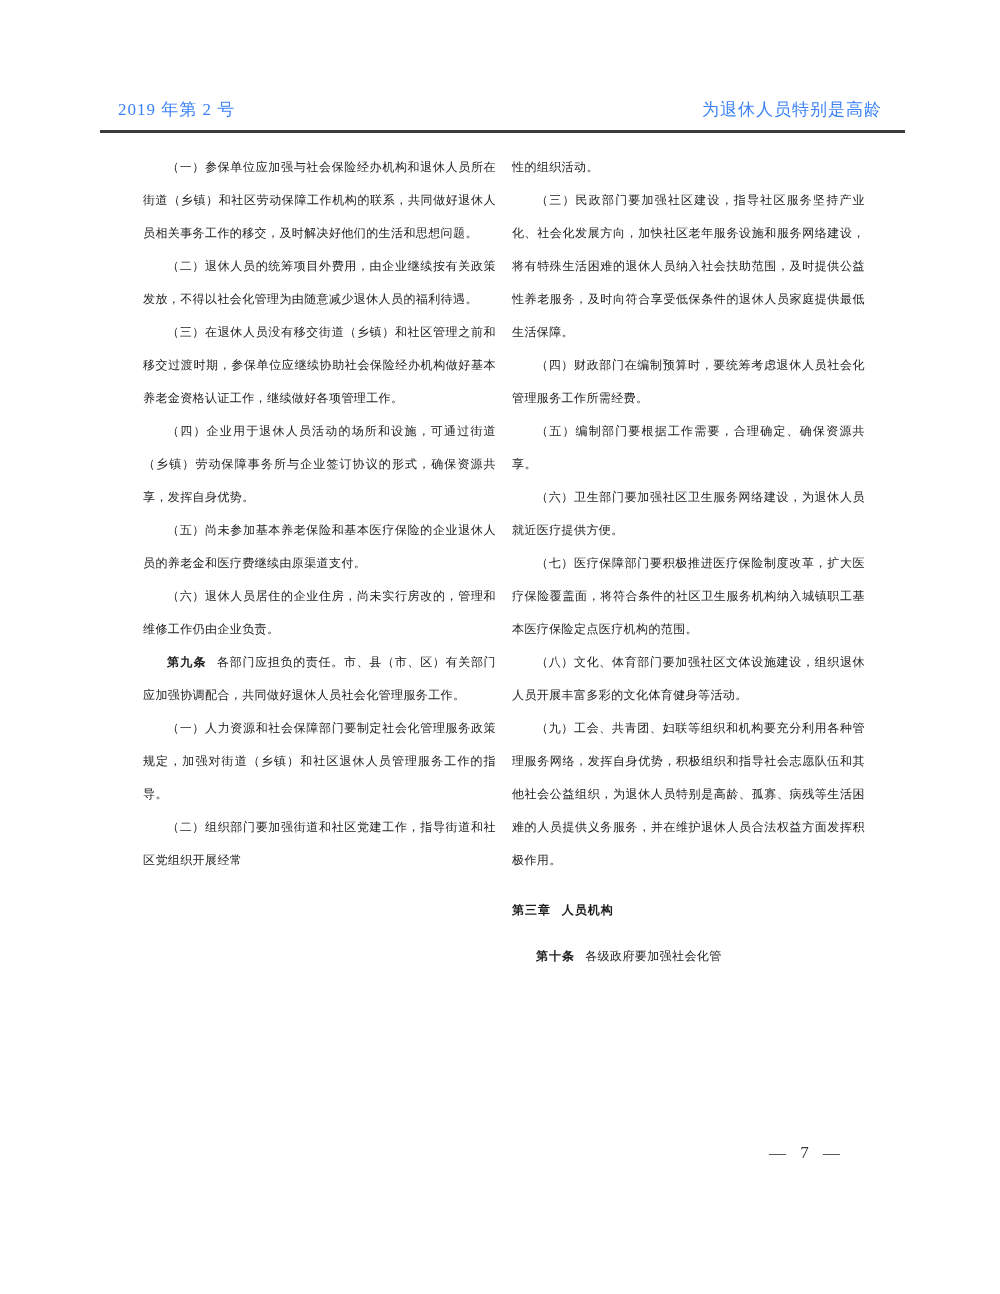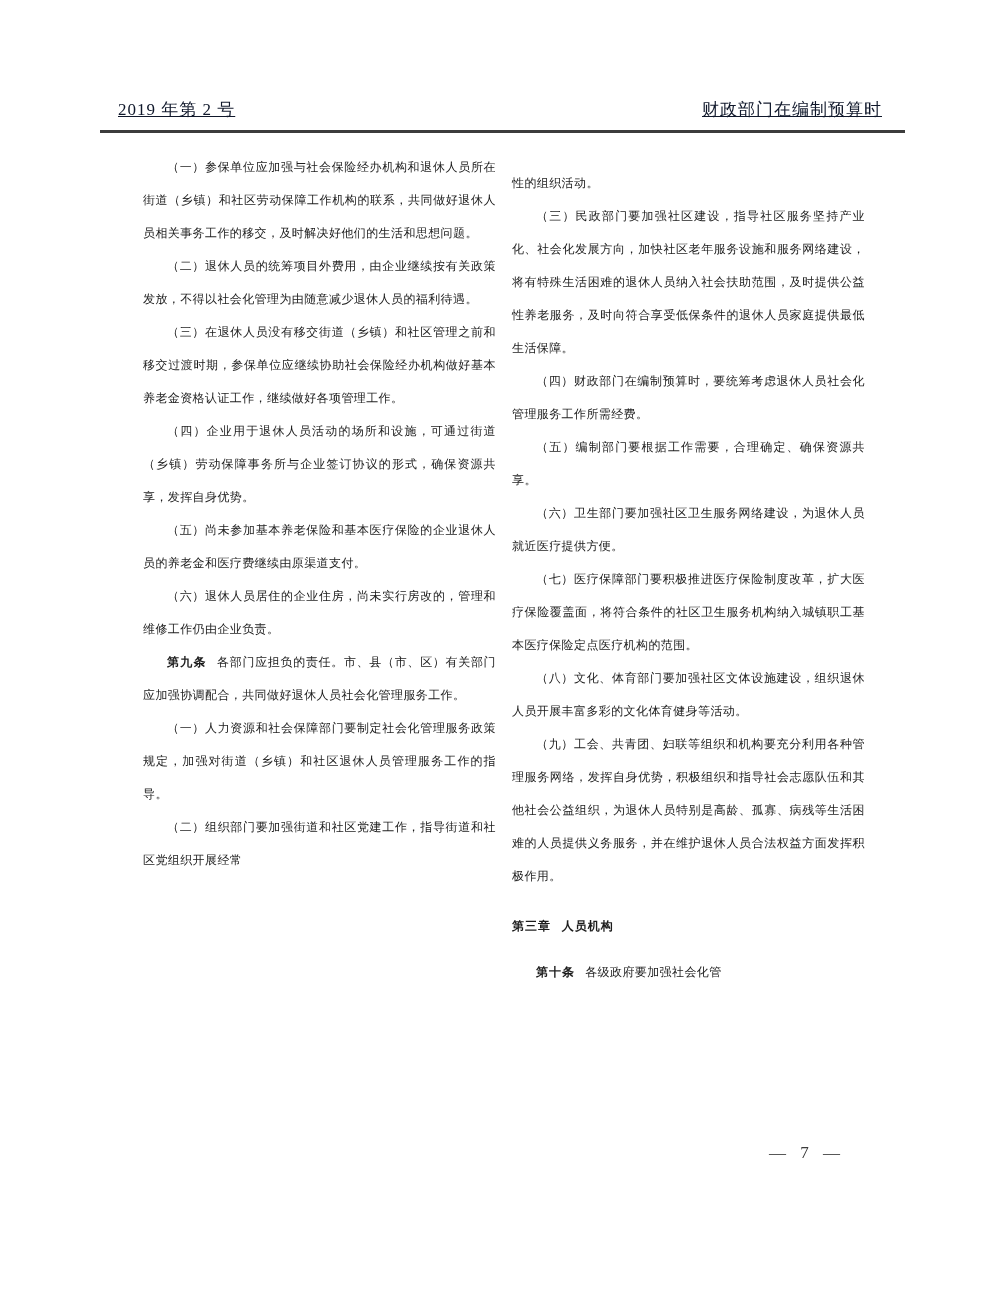--- a/index.html
+++ b/index.html
@@ -19,22 +19,21 @@
     overflow: hidden;
   }
   
   .running-head {
     display: flex;
     justify-content: space-between;
     align-items: baseline;
     padding: 98px 118px 0 118px;
     font-size: 17px;
     letter-spacing: 1px;
-    color: #0f172a;
-    text-decoration: underline;
+    color: #3b82f6;
   }
   .head-rule {
     margin: 9px 95px 0 100px;
     border: 0;
     border-bottom: 3px solid #3c3c3c;
     height: 0;
   }
   
   .columns {
     display: flex;
@@ -50,21 +49,20 @@
   .para {
     margin: 0;
     text-align: justify;
   }
   .para.indent,
   .para.article {
     text-indent: 2em;
   }
   .para.noindent {
     text-indent: 0;
-    margin-top: 16px;
   }
   .para .label {
     font-family: Liberation Serif, serif;
     font-weight: 700;
     margin-right: 0.85em;
     letter-spacing: 1px;
   }
   .para.chapter {
     text-indent: 0;
     text-align: left;
@@ -87,21 +85,21 @@
     word-spacing: 6px;
   }
 </style>
 </head>
 <body>
 
 <div class="page">
 
   <div class="running-head">
     <span>2019 年第 2 号</span>
-    <span>财政部门在编制预算时</span>
+    <span>为退休人员特别是高龄</span>
   </div>
   <hr class="head-rule">
 
   <div class="columns">
     <div class="column">
         <p class="para indent">（一）参保单位应加强与社会保险经办机构和退休人员所在街道（乡镇）和社区劳动保障工作机构的联系，共同做好退休人员相关事务工作的移交，及时解决好他们的生活和思想问题。</p>
         <p class="para indent">（二）退休人员的统筹项目外费用，由企业继续按有关政策发放，不得以社会化管理为由随意减少退休人员的福利待遇。</p>
         <p class="para indent">（三）在退休人员没有移交街道（乡镇）和社区管理之前和移交过渡时期，参保单位应继续协助社会保险经办机构做好基本养老金资格认证工作，继续做好各项管理工作。</p>
         <p class="para indent">（四）企业用于退休人员活动的场所和设施，可通过街道（乡镇）劳动保障事务所与企业签订协议的形式，确保资源共享，发挥自身优势。</p>
         <p class="para indent">（五）尚未参加基本养老保险和基本医疗保险的企业退休人员的养老金和医疗费继续由原渠道支付。</p>

